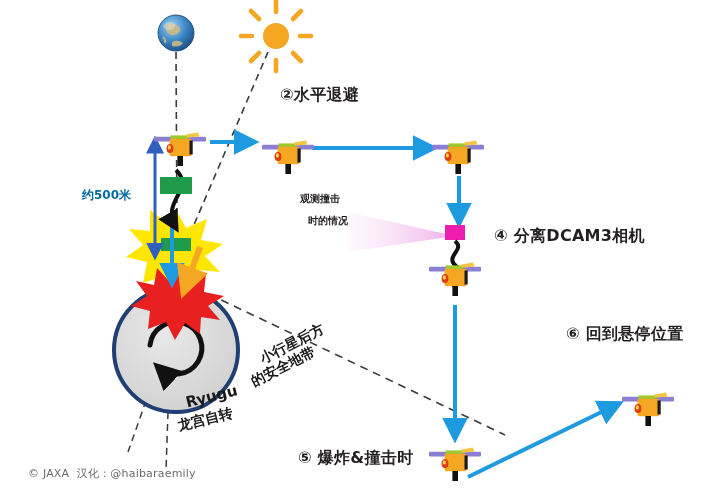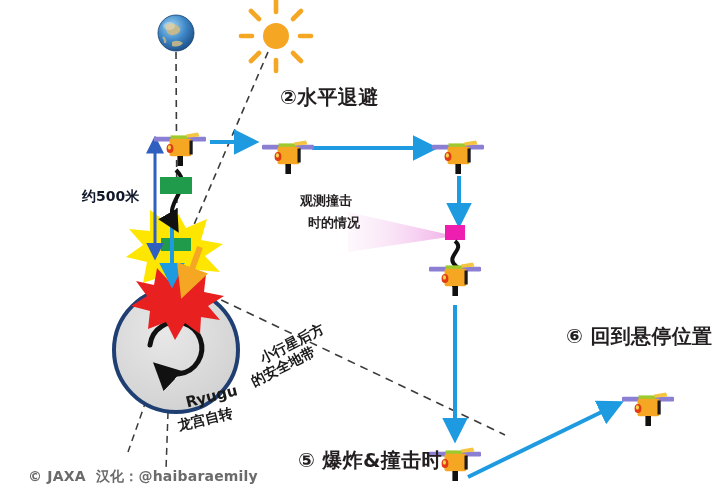--- a/index.html
+++ b/index.html
@@ -21,36 +21,36 @@
     width: 720px;
     height: 492px;
   }
   .lbl {
     position: absolute;
     color: #231f20;
     font-weight: bold;
     line-height: 1.18;
     white-space: pre;
   }
-  .lbl-step { font-size: 20px; letter-spacing: 0.3px; }
-  .lbl-note { font-size: 13px; color: #231f20; }
+  .lbl-step { font-size: 16px; letter-spacing: 0.3px; }
+  .lbl-note { font-size: 10px; color: #231f20; }
   .lbl-blue {
-    color: #0f172a;
-    font-size: 14px;
+    color: #0369a1;
+    font-size: 12px;
     font-weight: bold;
   }
   .lbl-rot {
     font-size: 14px;
     color: #1a1a1a;
     font-weight: bold;
   }
   .lbl-credit {
-    font-size: 14px;
+    font-size: 11px;
     color: #6b6b6b;
-    font-weight: bold;
+    font-weight: normal;
     letter-spacing: 0.2px;
   }
   .rot-safe {
     transform: rotate(-27deg);
     transform-origin: left top;
     text-align: center;
   }
   .rot-ryugu {
     transform: rotate(-14deg);
     transform-origin: left top;
@@ -203,20 +203,21 @@
     <use href="#sc" x="458" y="148"></use>
     <use href="#sc" x="455" y="270"></use>
     <use href="#sc" x="455" y="455"></use>
     <use href="#sc" x="648" y="400"></use>
   </svg>
 
 
   <div class="lbl lbl-step" style="left:280px; top:86px;">②水平退避</div>
 
 
+  <div class="lbl lbl-step" style="left:494px; top:227px;">④ 分离DCAM3相机</div>
 
   <div class="lbl lbl-step" style="left:566px; top:325px;">⑥ 回到悬停位置</div>
 
   <div class="lbl lbl-step" style="left:298px; top:449px;">⑤ 爆炸&amp;撞击时</div>
 
   <div class="lbl lbl-blue" style="left:82px; top:188px;">约500米</div>
 
   <div class="lbl lbl-note" style="left:300px; top:193px;">观测撞击</div>
   <div class="lbl lbl-note" style="left:300px; top:215px;margin-left:8px;">时的情况</div>
 

